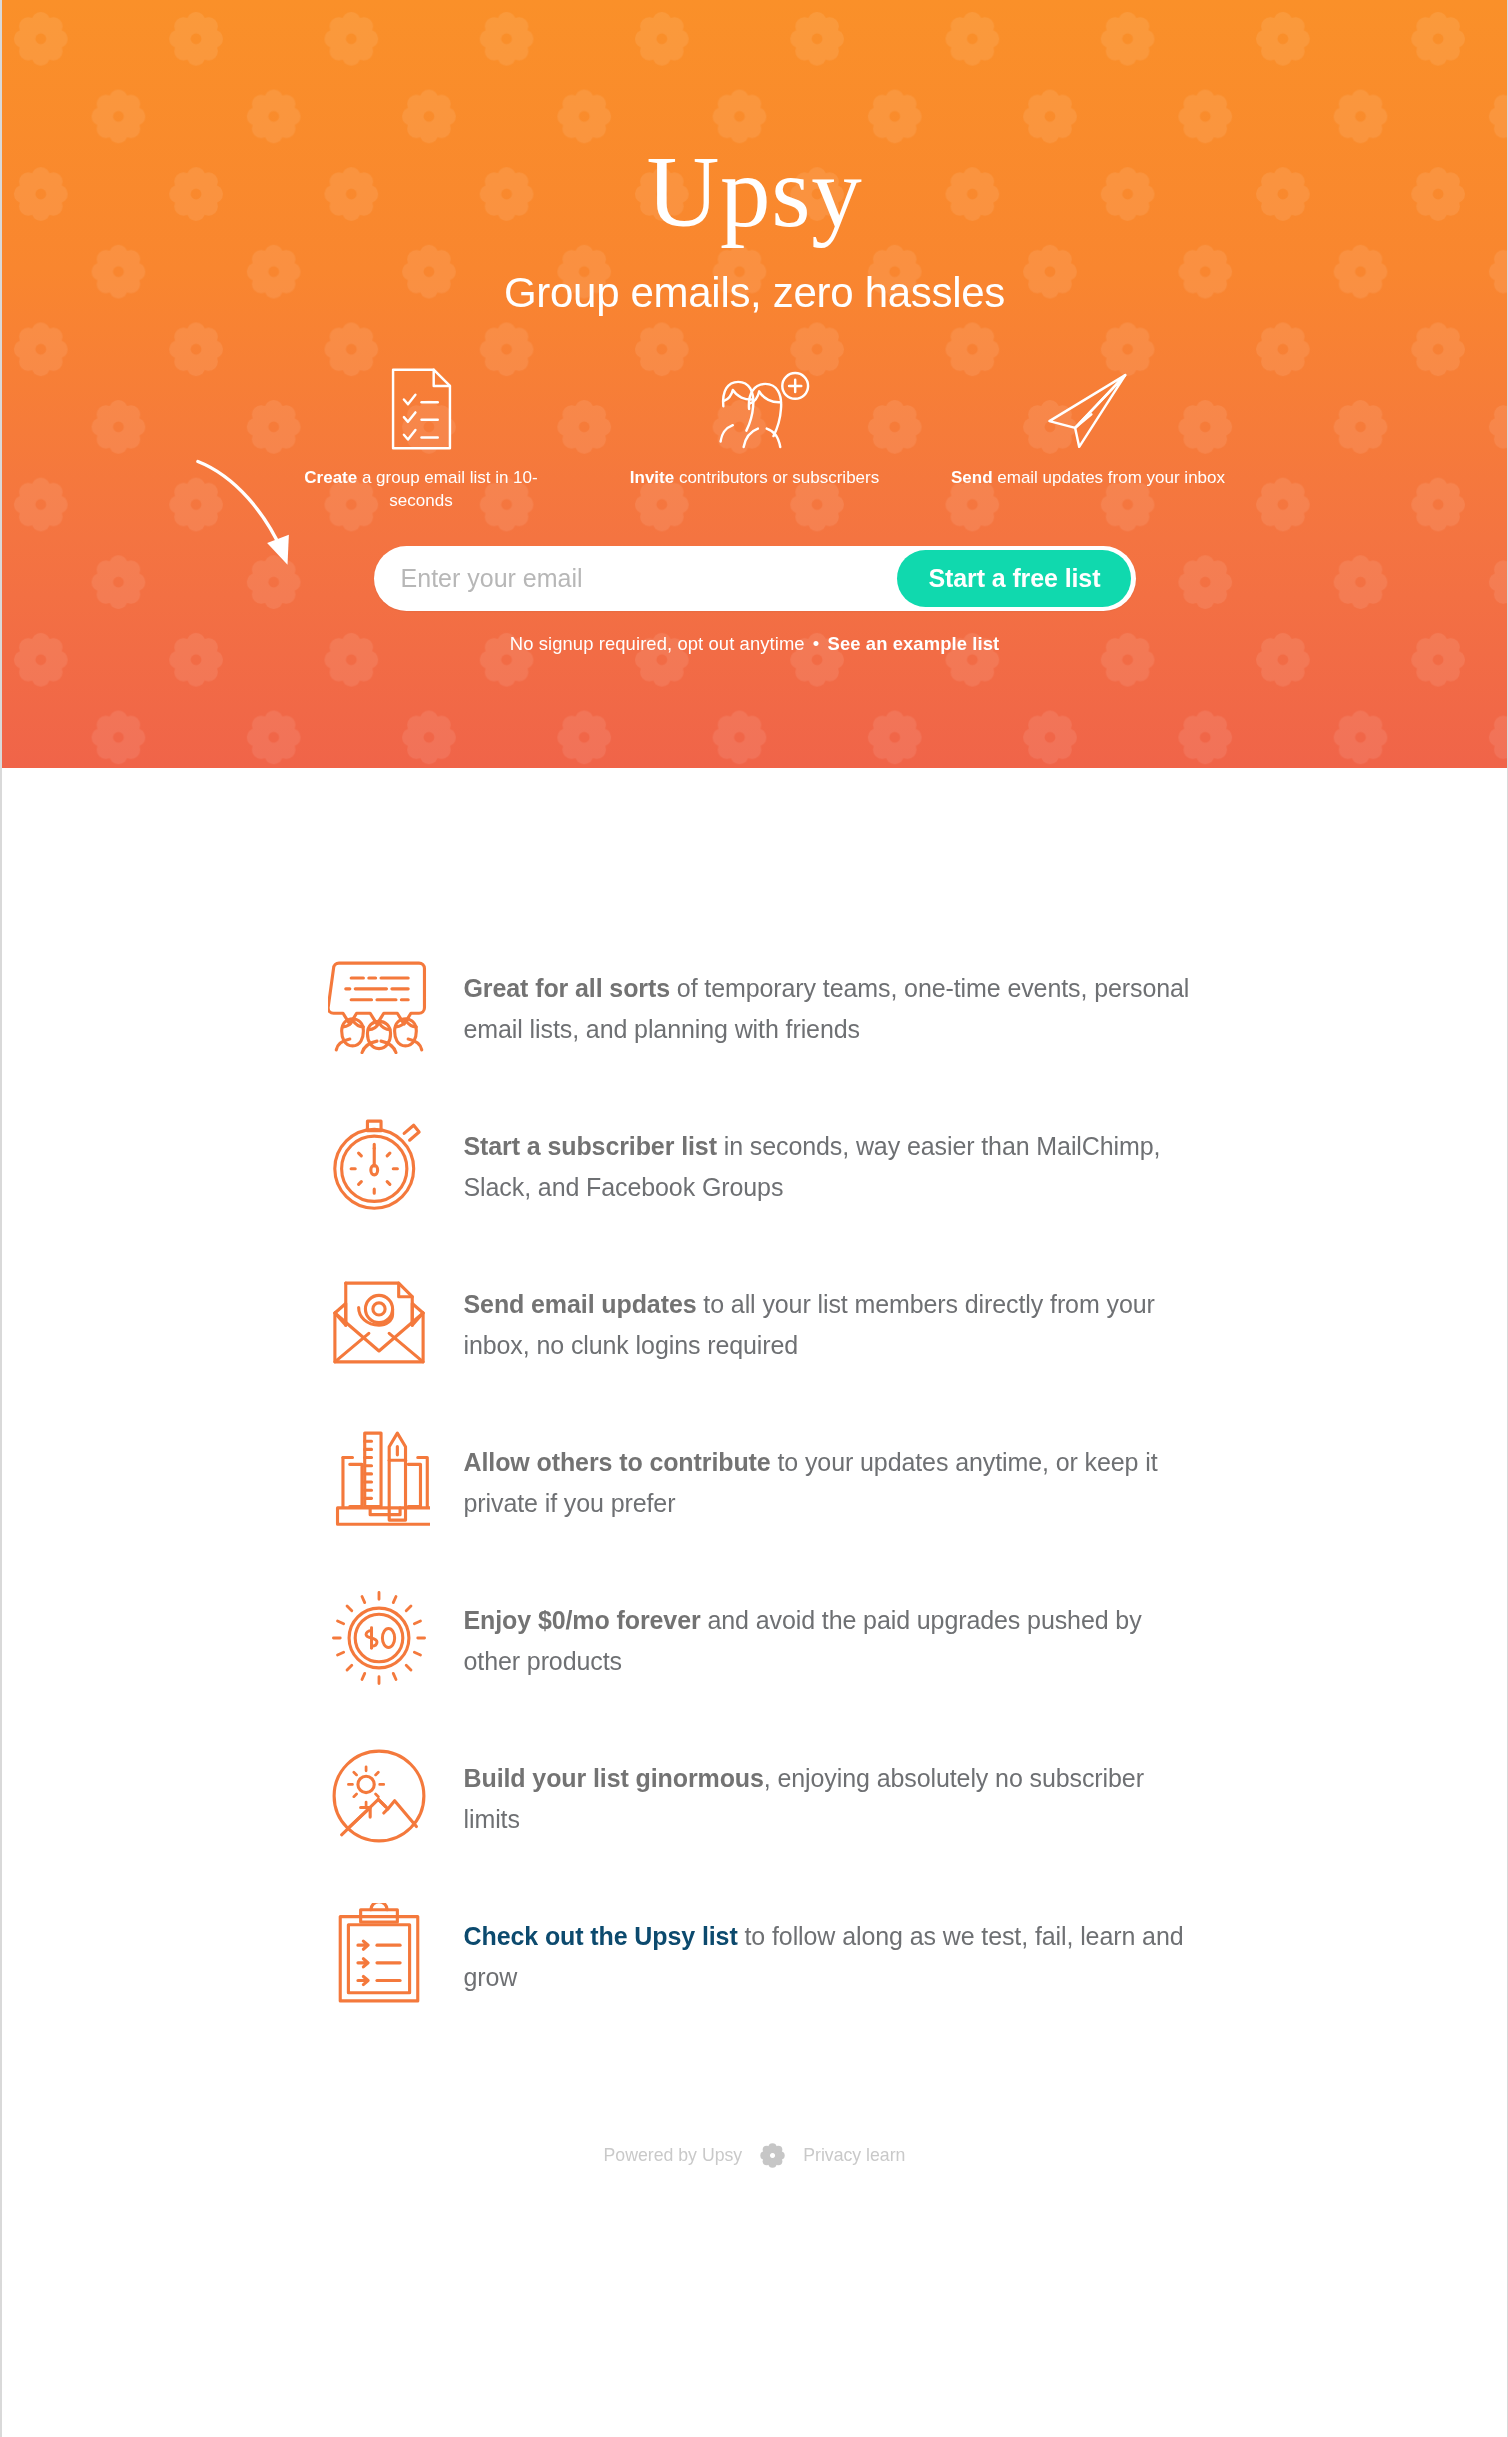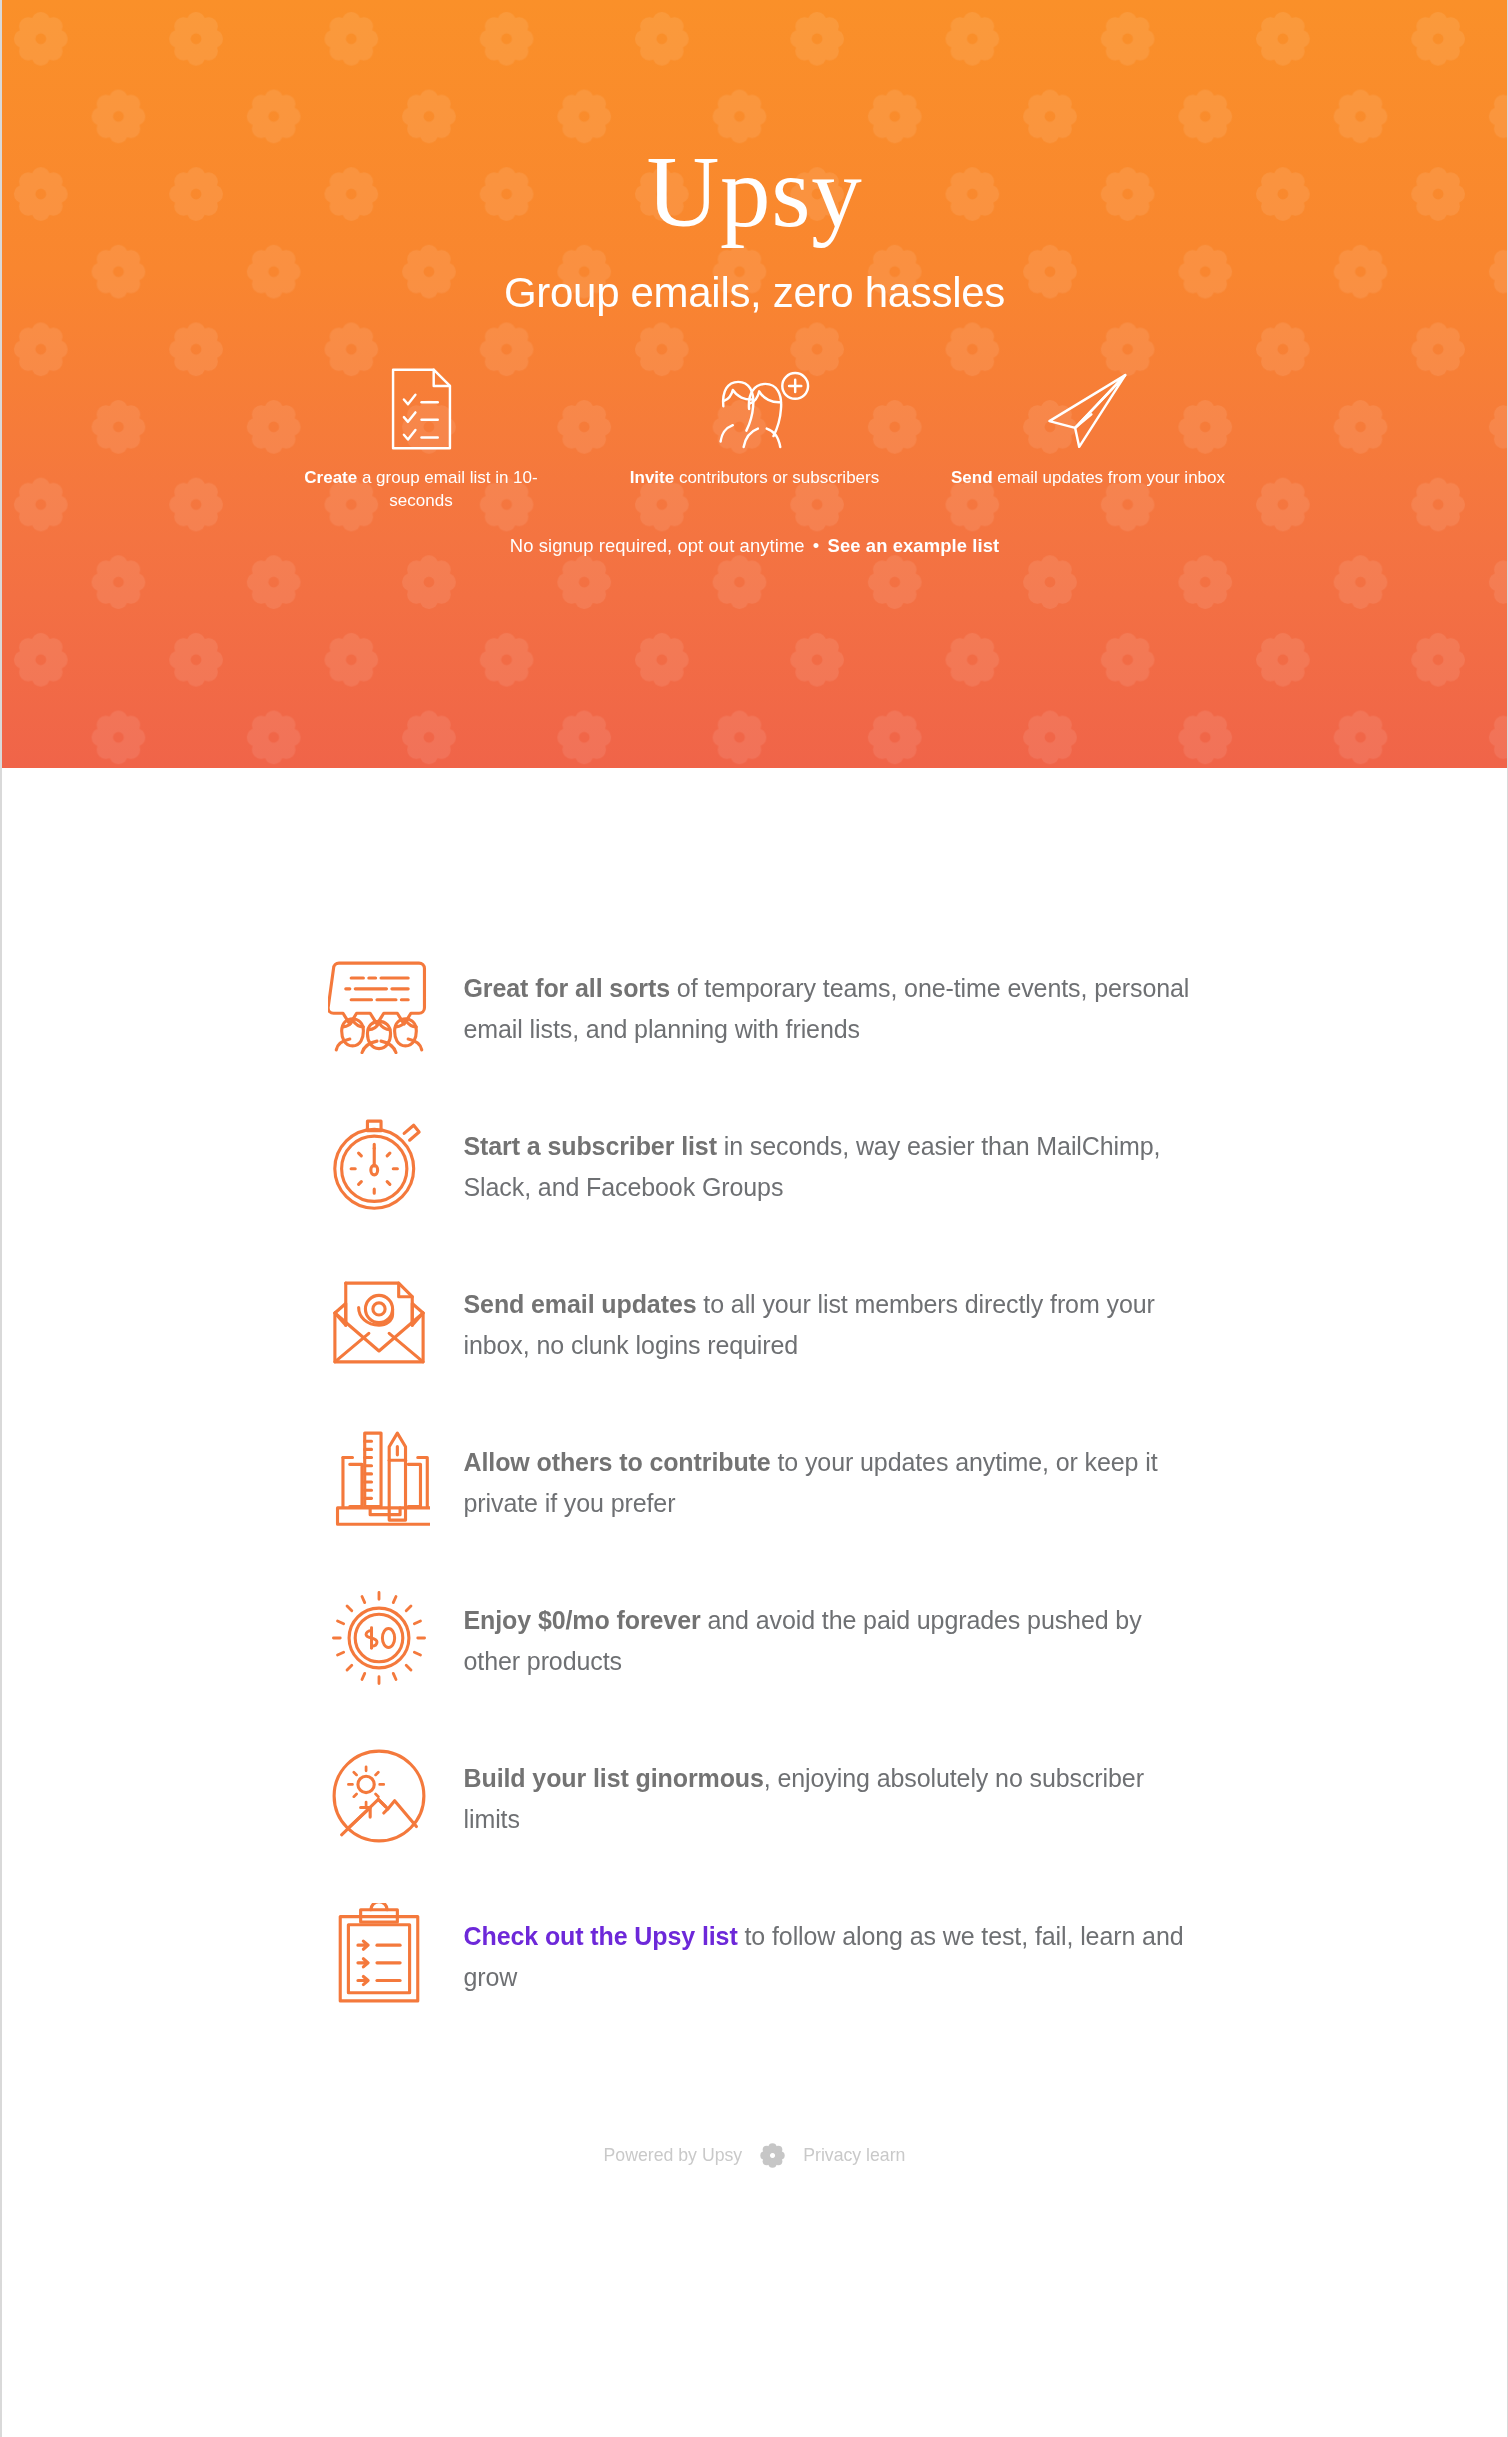--- a/index.html
+++ b/index.html
@@ -307,20 +307,32 @@
               <path d="M46 84 l24 -20"></path>
             </svg>
           </div>
           <div class="hf-text">
             <b>Send</b><span> email updates from your inbox</span>
           </div>
         </div>
 
       </div>
 
+      <div class="form-wrap">
+
+        <svg class="arrow-doodle" viewBox="0 0 240 190" fill="none" aria-hidden="true">
+          <path d="M16 14 C 72 36, 116 92, 140 146" stroke="#ffffff" stroke-width="5" stroke-linecap="round"></path>
+          <path d="M118 134 L148 166 L150 122 Z" fill="#ffffff"></path>
+        </svg>
+
+        <form class="signup-form">
+          <input class="email-input" type="email" placeholder="Enter your email" style="">
+          <button class="cta-button" type="submit">Start a free list</button>
+        </form>
+      </div>
 
       <div class="form-sub">
         <span>No signup required, opt out anytime</span><span class="sep">•</span><a class="example-link" href="#">See an example list</a>
       </div>
 
     </div>
   </section>
 
   <section class="features">
     <div class="feature-list">
@@ -458,21 +470,21 @@
             <path d="M63 10 a12 12 0 0 1 24 0"></path>
             <path d="M44 62 h14 M52 56 l7 6 -7 6"></path>
             <path d="M72 62 h34"></path>
             <path d="M44 88 h14 M52 82 l7 6 -7 6"></path>
             <path d="M72 88 h34"></path>
             <path d="M44 114 h14 M52 108 l7 6 -7 6"></path>
             <path d="M72 114 h34"></path>
           </svg>
         </div>
         <div class="feature-copy is-link">
-          <a class="lead" href="#" style="text-decoration:none;color:#6d28d9">Check out the Upsy list</a><span> to follow along as we test, fail, learn and grow</span>
+          <a class="lead" href="#" style="text-decoration:none;color:#0c4a6e">Check out the Upsy list</a><span> to follow along as we test, fail, learn and grow</span>
         </div>
       </div>
 
     </div>
 
     <div class="footer">
       <a class="footer-text" href="#">Powered by Upsy</a>
       <svg class="footer-flower" width="27" height="27" viewBox="-24 -24 48 48" aria-hidden="true">
         <g fill="#c6c6c6">
           <circle cx="0" cy="-14.5" r="7.2"></circle>

